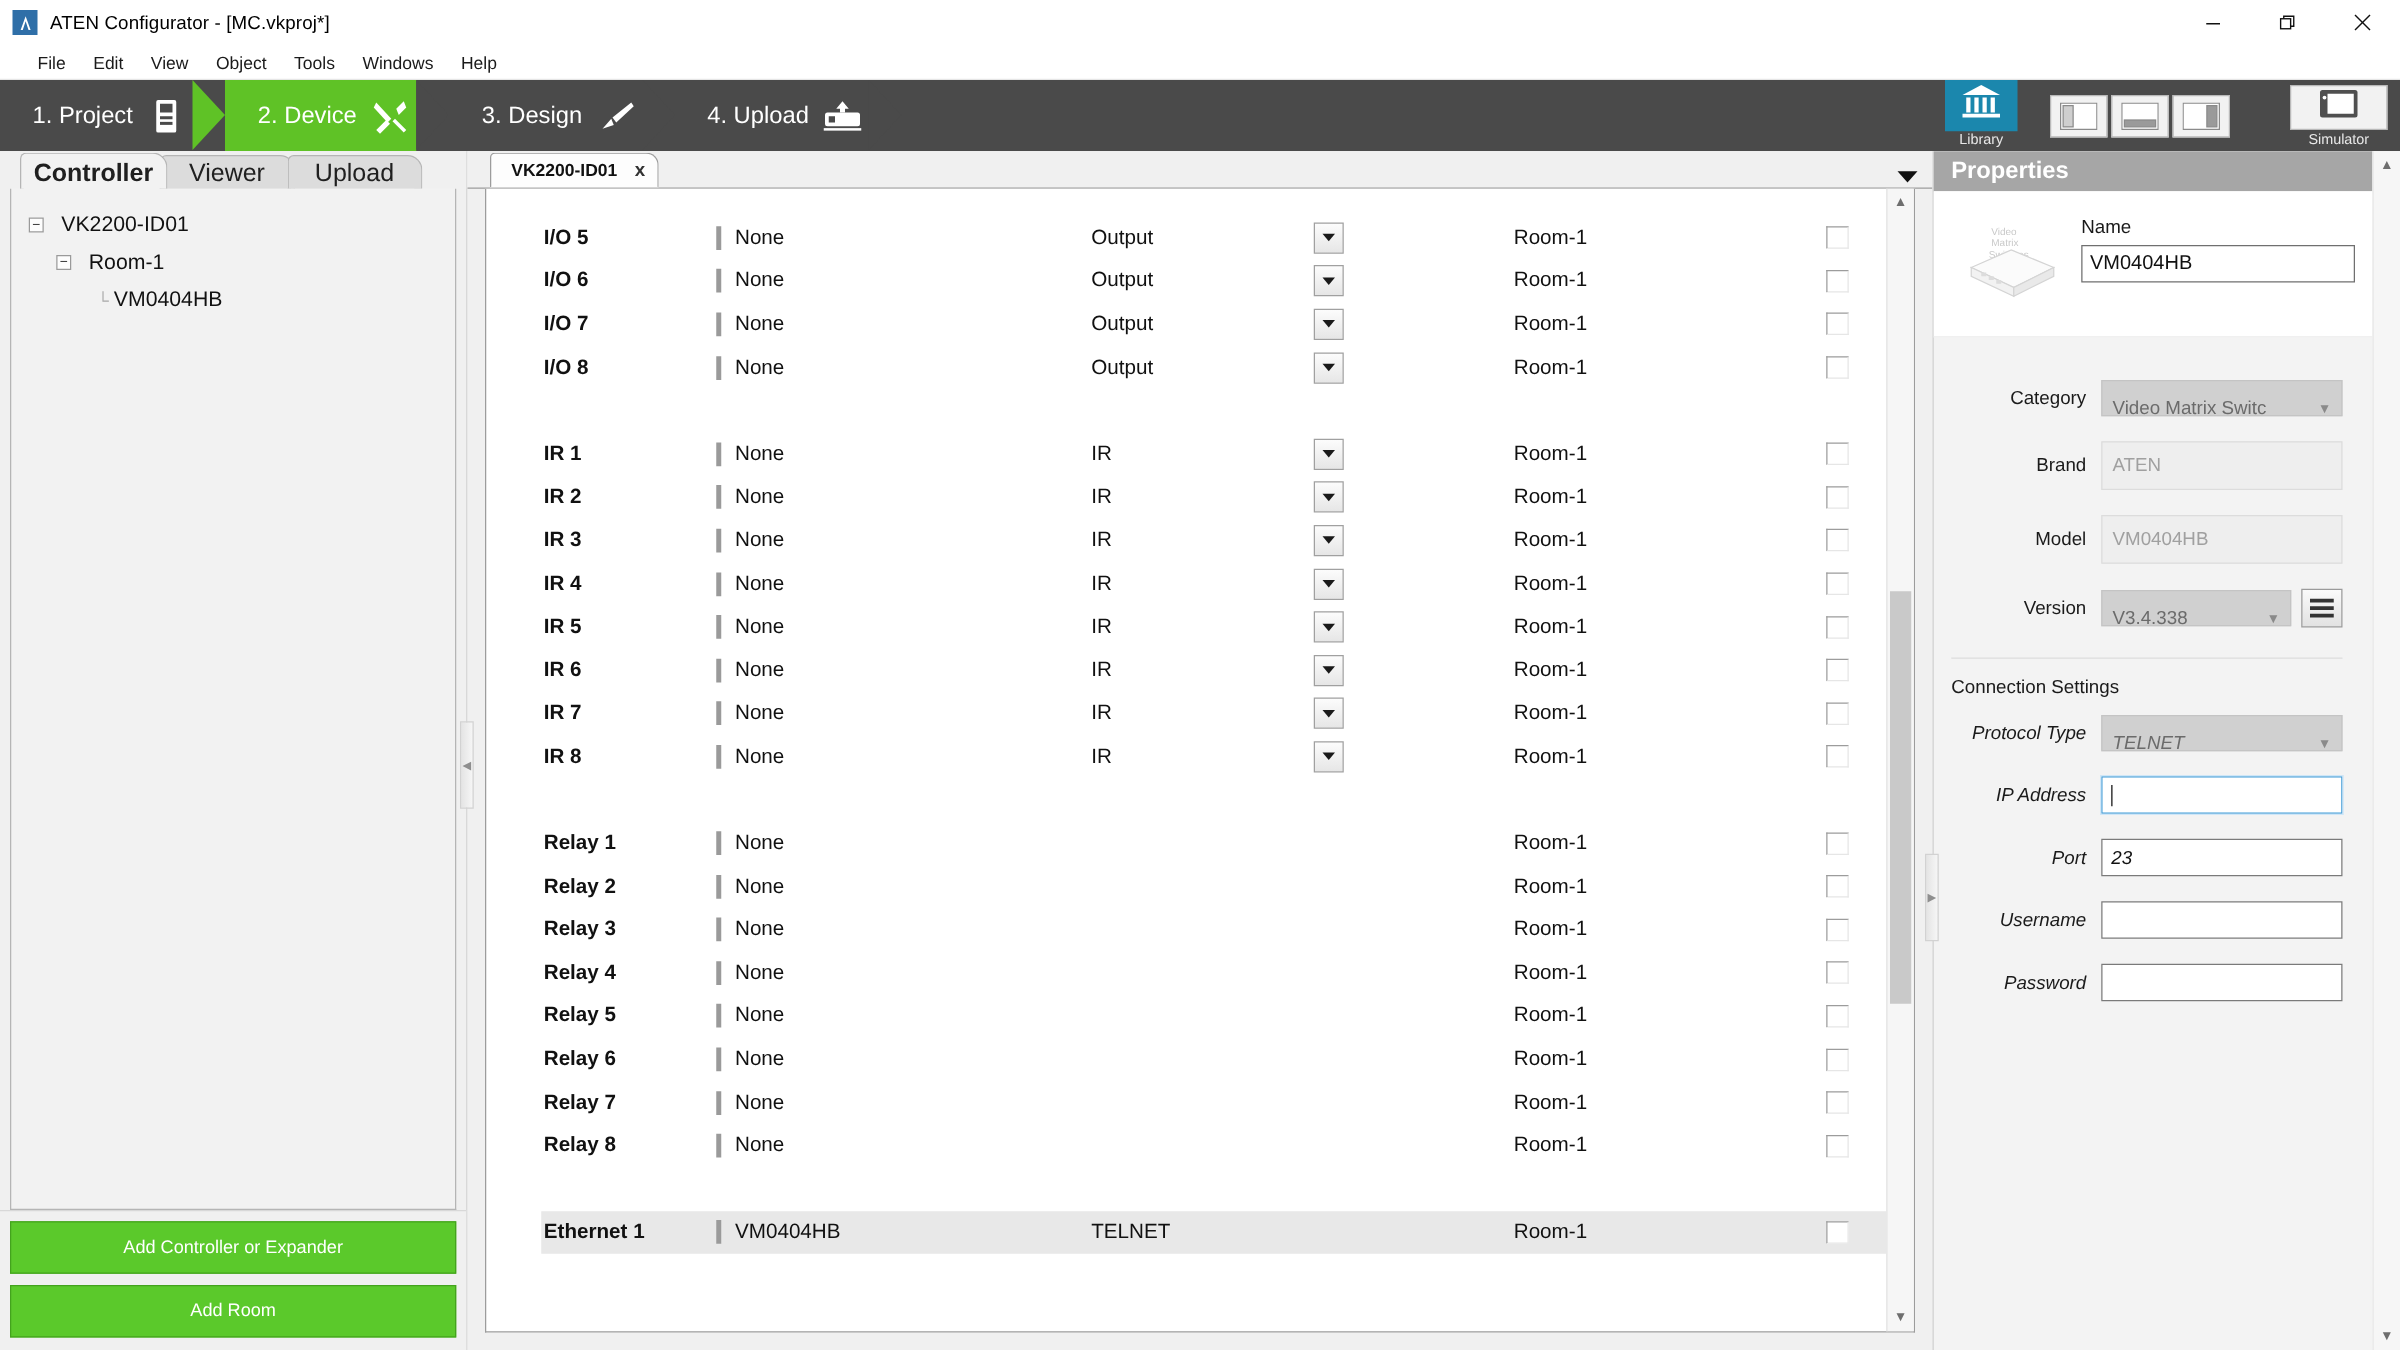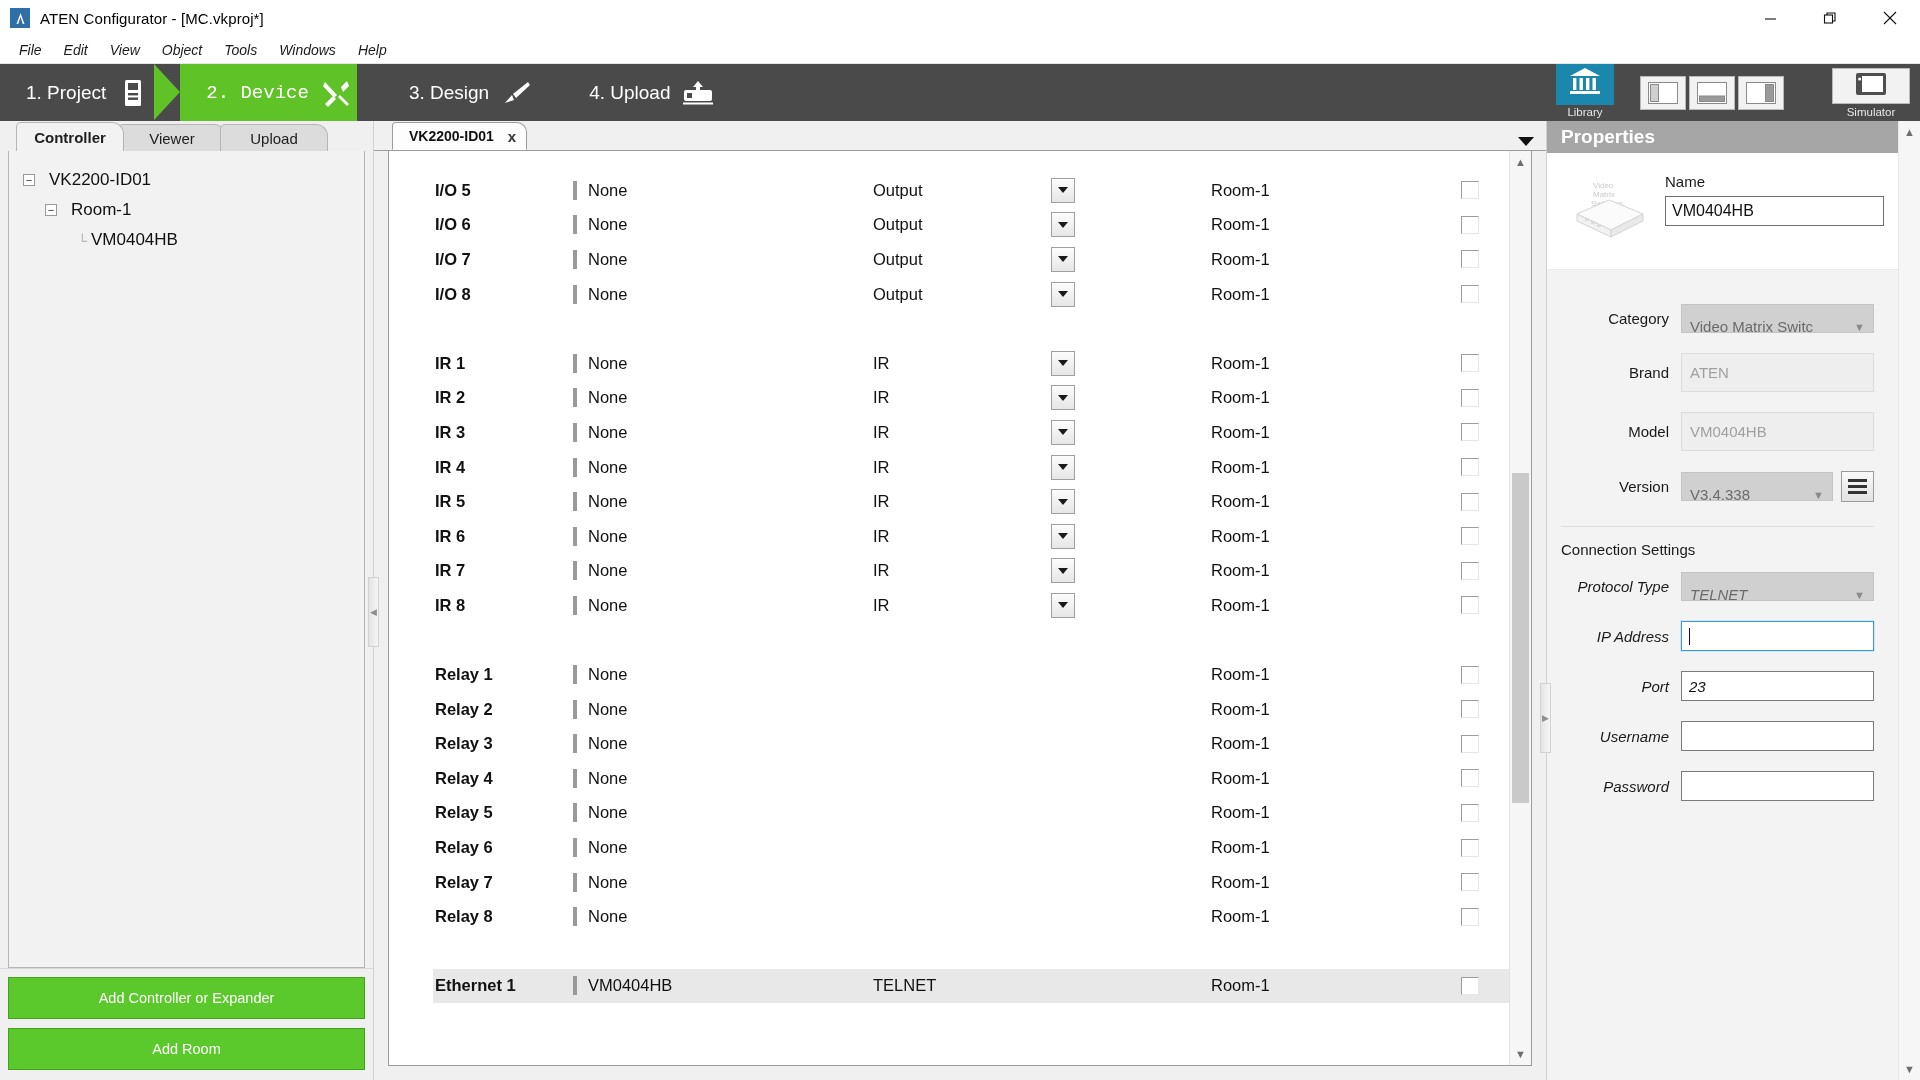--- a/index.html
+++ b/index.html
@@ -41,23 +41,22 @@
     display: flex; align-items: center; justify-content: center;
     cursor: default;
   }
 
   
   .menubar {
     height: 28px;
     background: #ffffff;
     display: flex;
     align-items: center;
-    padding-left: 8px;
+    padding-left: 19px;
     border-bottom: 1px solid #e6e6e6;
-    font-style: italic;
   }
   .menu-item {
     font-size: 14px;
     color: #1a1a1a;
     padding: 3px 11px;
     cursor: default;
   }
 
   
   .stepbar {
@@ -76,21 +75,21 @@
     height: 57px;
     position: relative;
     padding-left: 26px;
     padding-right: 4px;
     color: #ffffff;
     font-size: 19px;
     white-space: nowrap;
     cursor: default;
   }
   .step .lbl { margin-right: 10px; }
-  .step.active { background: #5fc226; font-family: Liberation Mono, monospace; }
+  .step.active { background: #5fc226; }
   .step.active .lbl { color: #ffffff; }
 
   
   .chev {
     width: 26px; height: 57px;
     position: relative;
     flex: none;
   }
   .chev::before {
     content: "";
@@ -160,22 +159,22 @@
     display: flex;
     height: 30px;
     align-items: flex-end;
     padding-left: 16px;
     background: #f0f0f0;
   }
   .ltab {
     height: 27px;
     min-width: 108px;
     padding: 0 10px;
-    display: flex; align-items: center; justify-content: center;
-    font-size: 15px;
+    display: flex; align-items: flex-end; justify-content: center;
+    font-size: 20px;
     background: #dcdcdc;
     border: 1px solid #b5b5b5;
     border-bottom: none;
     border-radius: 5px 12px 0 0;
     margin-right: -6px;
     color: #202020;
     cursor: default;
     position: relative;
   }
   .ltab.active {

